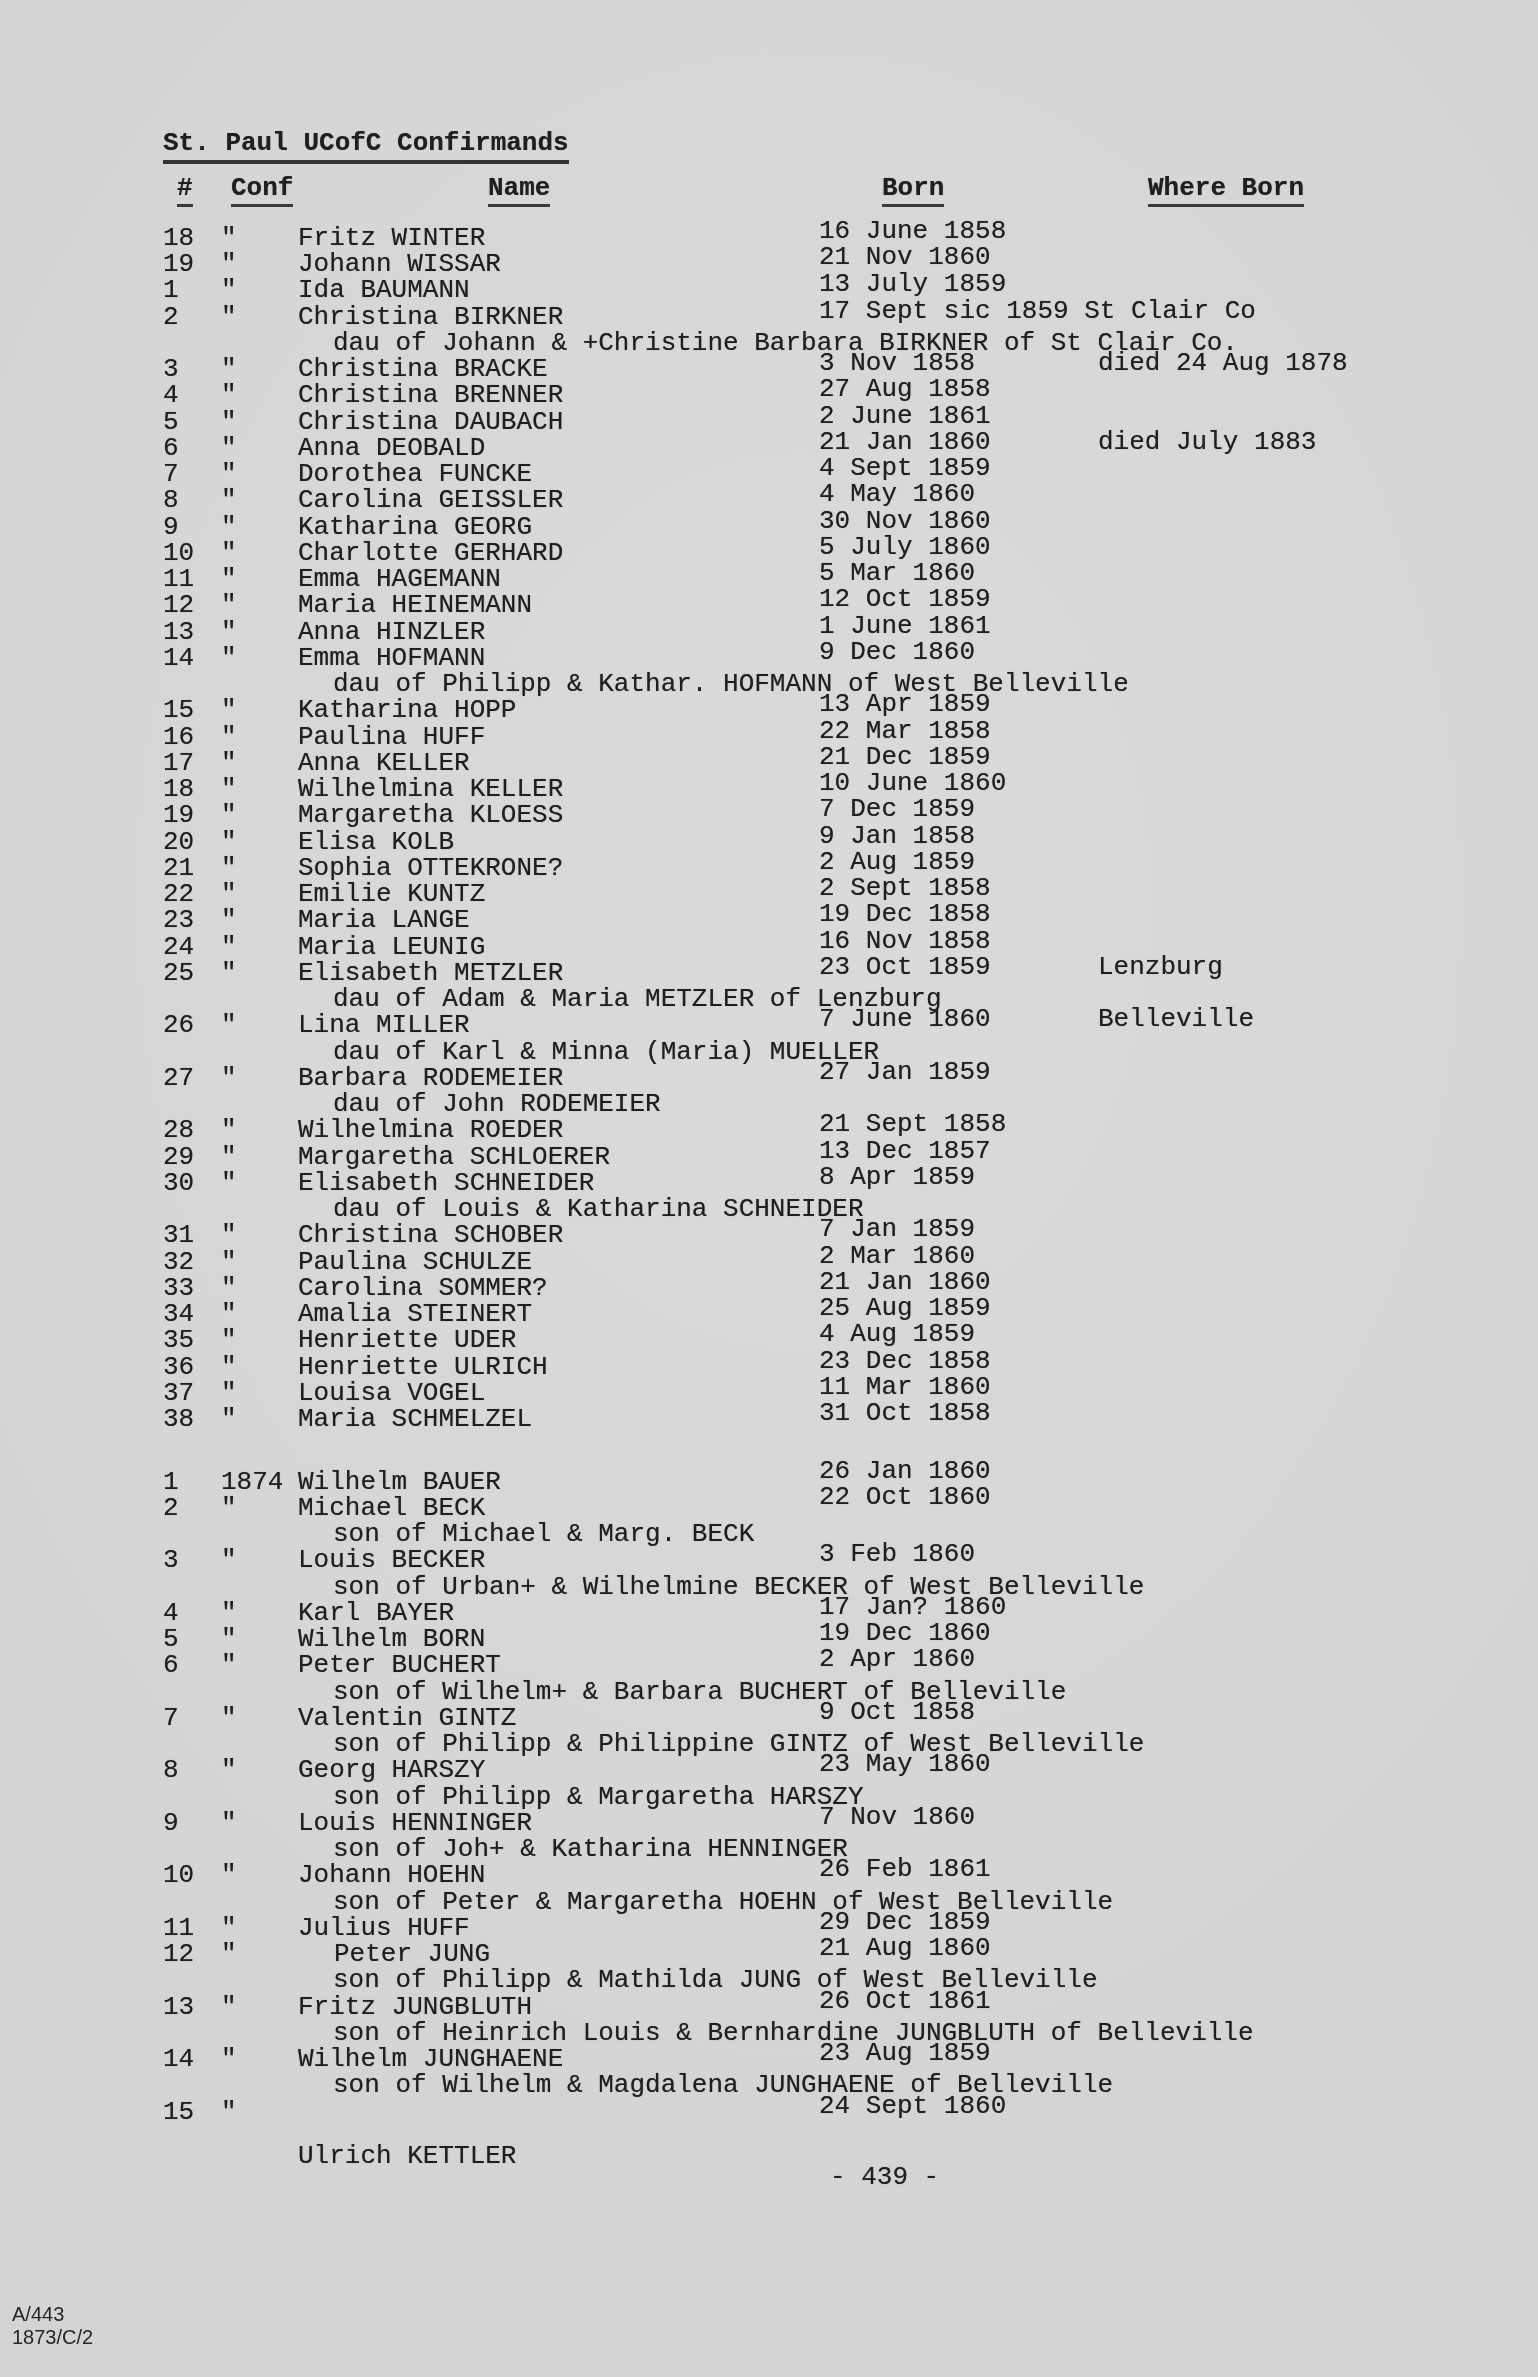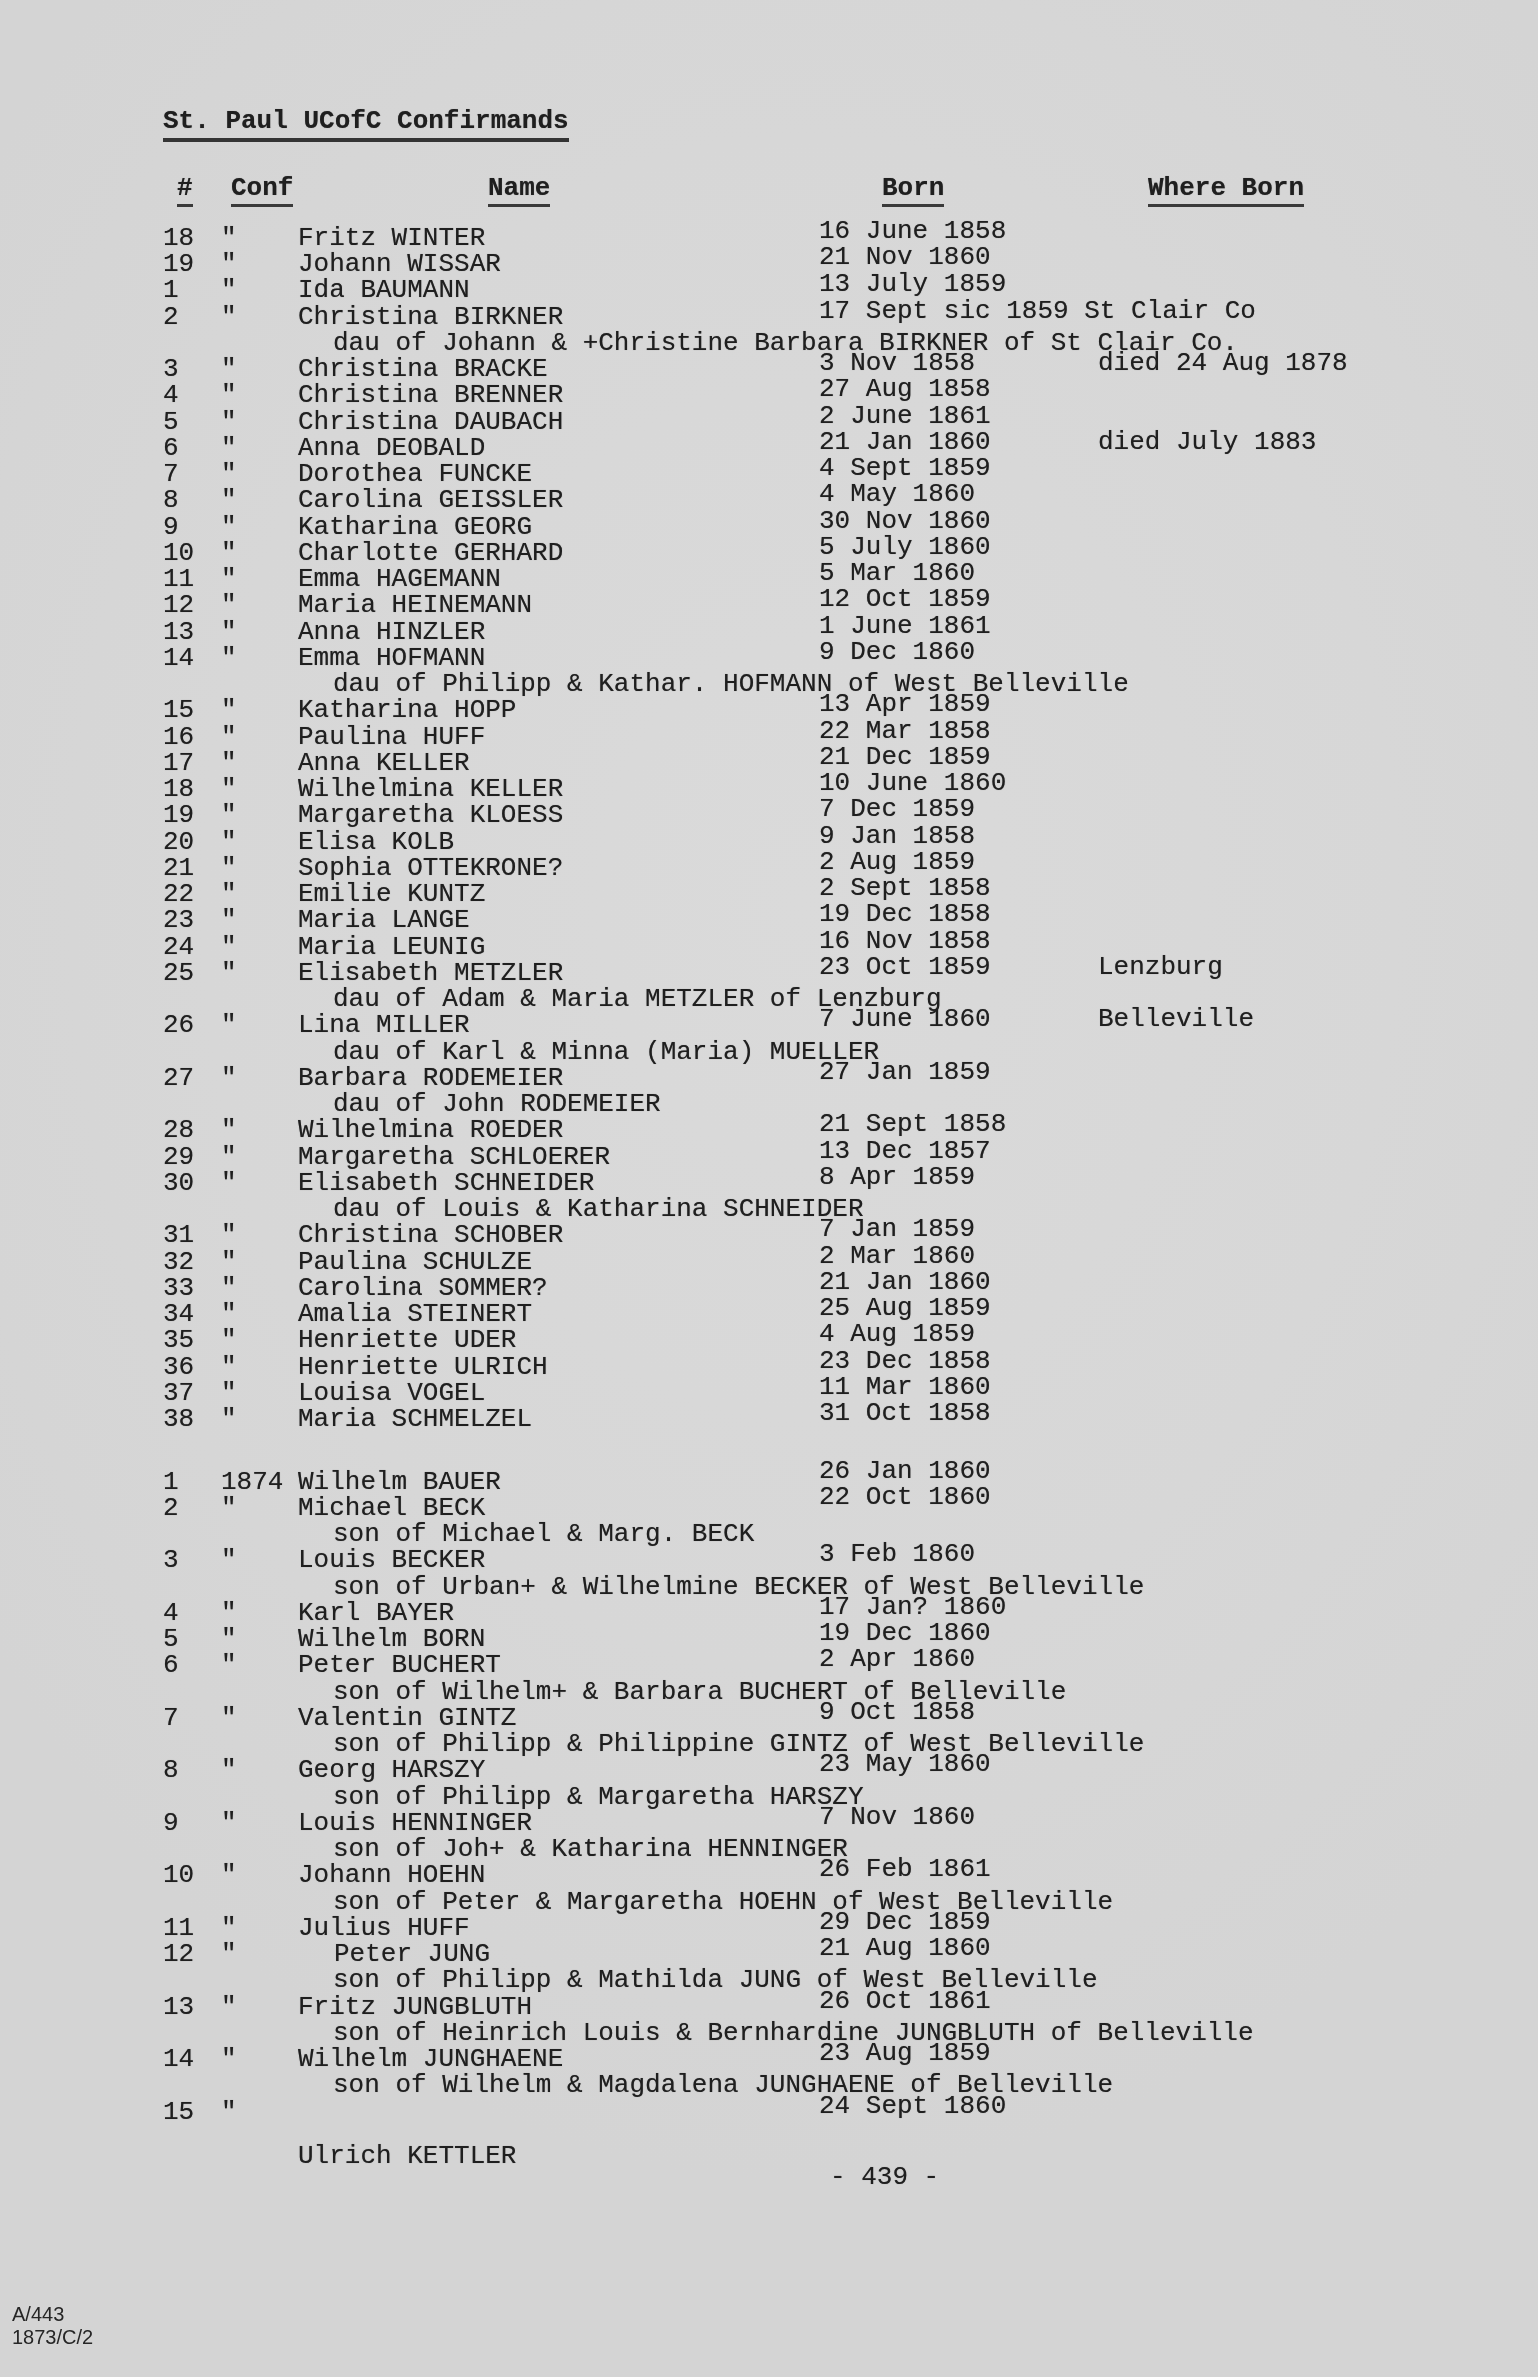--- a/index.html
+++ b/index.html
@@ -20,20 +20,21 @@
     font-size:26px;line-height:26px;
     letter-spacing:0;
     white-space:pre;
     color:var(--ink,#1f1f1f);
     text-shadow:0 0 0.7px rgba(25,25,25,.55);
   }
   .title{
     font-weight:700;
     border-bottom:4.3px solid rgba(30,30,30,.88);
     padding-bottom:4.3px;
+    margin-top:22px;
   }
   .colhead{
     font-weight:700;
     border-bottom:3.5px solid rgba(30,30,30,.85);
     padding-bottom:2.8px;
   }
   .row{position:absolute;left:0;width:1539px;height:26px;}
   .row span{position:absolute;top:0;font-size:26px;line-height:26px;white-space:pre;
     text-shadow:0 0 0.7px rgba(25,25,25,.55);}
   .annot{

